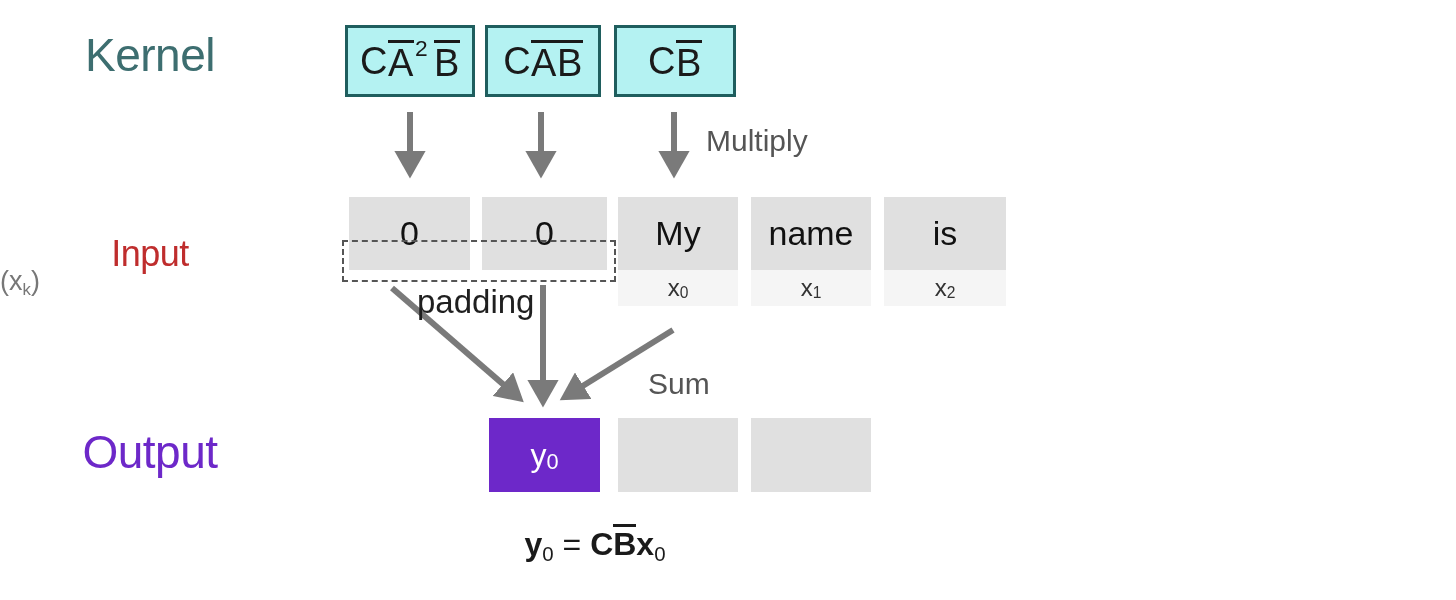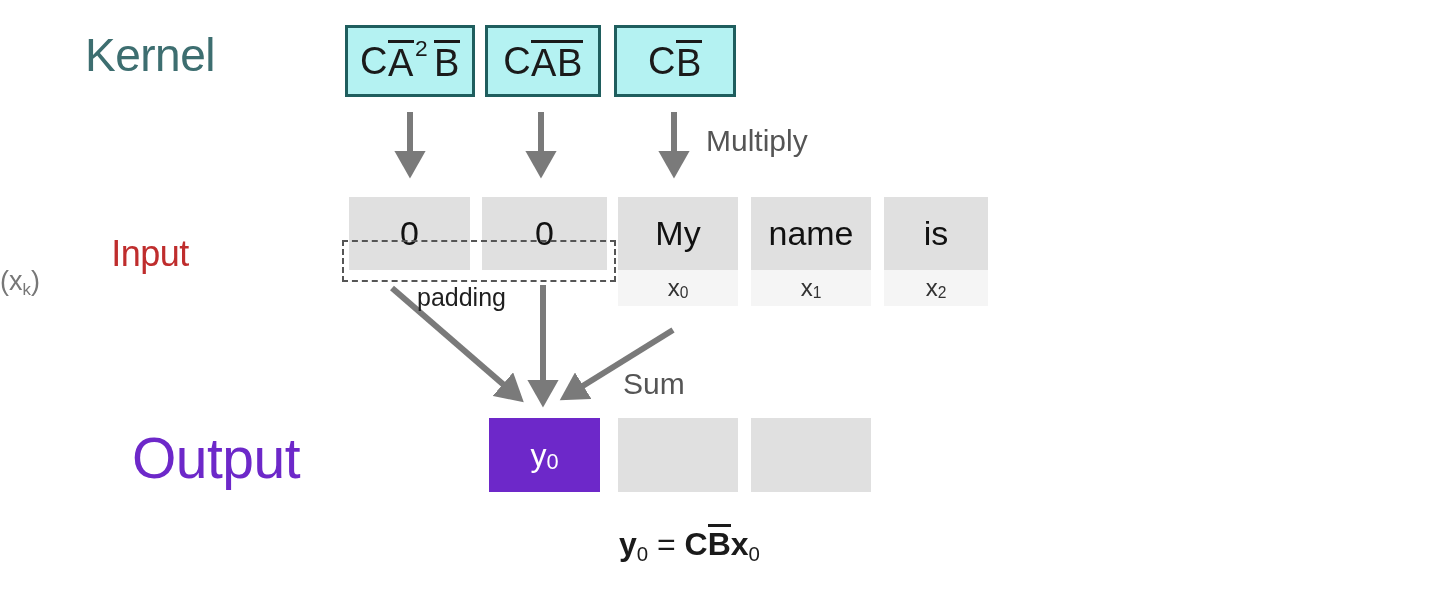--- a/index.html
+++ b/index.html
@@ -34,23 +34,22 @@
     color: #3d6e70;
   }
   .row-label-input {
     left: 0; top: 205px; width: 300px;
     font-size: 36px;
     color: #bf2d2d;
     margin-top: 28px;
   }
   .row-label-output {
     left: 0; top: 425px; width: 300px;
-    font-size: 57px;
+    font-size: 46px;
     color: #6d28c9;
-    text-align: right;
   }
   .row-sub {
     position: absolute;
     width: 300px;
     left: 0;
     text-align: left;
     font-size: 27px;
     color: #777777;
     white-space: nowrap;
   }
@@ -104,22 +103,22 @@
     width: 1456px; height: 600px;
     pointer-events: none;
   }
   .note {
     position: absolute;
     font-size: 30px;
     color: #555555;
     white-space: nowrap;
   }
   .note-multiply { left: 706px; top: 124px; }
-  .note-sum      { left: 623px; top: 367px; }
-  .note-padding  { left: 417px; top: 283px; font-size: 25px; color: #1f1f1f; }
+  .note-sum      { left: 648px; top: 367px; }
+  .note-padding  { left: 417px; top: 283px; font-size: 33px; color: #1f1f1f; }
 
   
   .cell {
     position: absolute;
     box-sizing: border-box;
     background: #e0e0e0;
     display: flex;
     align-items: center;
     justify-content: center;
     font-size: 34px;
@@ -141,21 +140,21 @@
     font-size: 0.65em;
     vertical-align: baseline;
     position: relative;
     top: 0.3em;
   }
 
   .c0 { left: 349px; width: 121px; }
   .c1 { left: 482px; width: 125px; }
   .c2 { left: 618px; width: 120px; }
   .c3 { left: 751px; width: 120px; }
-  .c4 { left: 884px; width: 104px; }
+  .c4 { left: 884px; width: 122px; }
 
   
   .padding-box {
     position: absolute;
     left: 342px;
     top: 240px;
     width: 274px;
     height: 42px;
     border: 2px dashed #555555;
     box-sizing: border-box;
@@ -187,21 +186,21 @@
   .o0 { left: 489px; width: 111px; }
   .o1 { left: 618px; width: 120px; }
   .o2 { left: 751px; width: 120px; }
 
   
   .equation {
     position: absolute;
     left: 430px;
     top: 524px;
     width: 330px;
-    text-align: right;
+    text-align: center;
     font-size: 32px;
     color: #1a1a1a;
     white-space: nowrap;
   }
   .equation .b { font-weight: bold; }
   .equation sub {
     font-size: 0.64em;
     font-weight: normal;
     vertical-align: baseline;
     position: relative;

